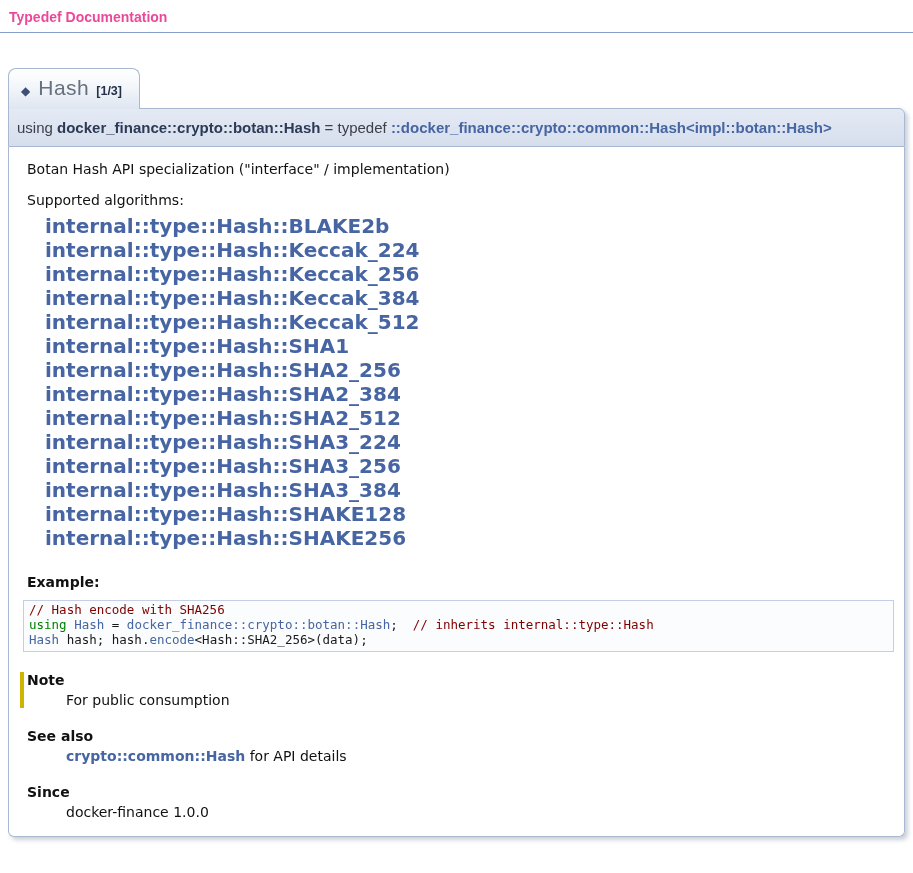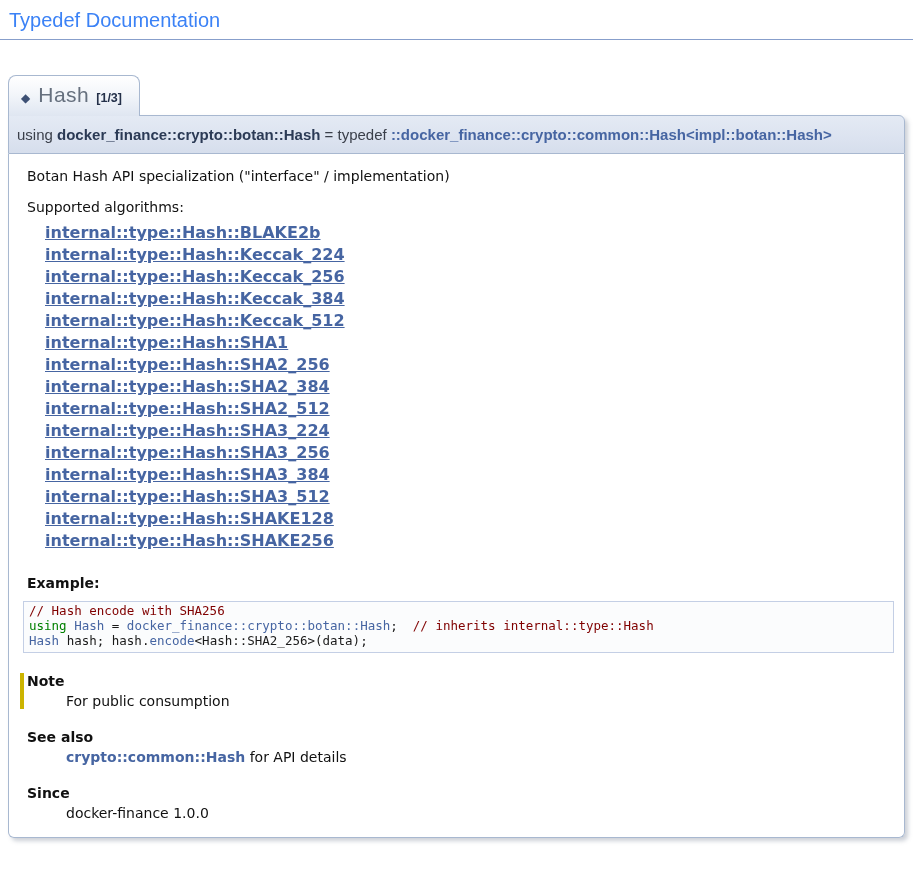--- a/index.html
+++ b/index.html
@@ -8,22 +8,22 @@
     width: 913px; height: 873px; overflow: hidden;
     background: #ffffff;
     font-family: "DejaVu Sans", sans-serif;
     font-size: 14px; color: #111;
   }
 
   
   h2.groupheader {
     margin: 0; padding: 9px 0 7px 9px;
     font-family: "Liberation Sans", sans-serif;
-    font-size: 20px; font-weight: 400;
-    color: #3b82f6;
+    font-size: 14px; font-weight: 700;
+    color: #ec4899;
     border-bottom: 1px solid #879ECB;
   }
 
   
   .memtitle {
     display: inline-flex; align-items: baseline;
     position: relative; z-index: 2;
     margin: 35px 0 -1px 8px;
     padding: 7px 17px 9px 12px;
     border: 1px solid #A8B8D0; border-bottom: none;
@@ -65,21 +65,21 @@
     border: 1px solid #A8B8D0; border-top: none;
     border-bottom-left-radius: 6px; border-bottom-right-radius: 6px;
     padding: 2px 10px 16px 10px;
   }
 
   .memdoc p.summary   { margin: 12px 0 0 8px; }
   .memdoc p.supported { margin: 15px 0 7px 8px; }
 
   .algo-list { margin-left: 26px; }
   .algo-row  { line-height: 22px; }
-  .algo-row a.el { font-size: 16px; text-decoration: underline; }
+  .algo-row a.el { font-size: 20px; }
 
   .example-label { margin: 23px 0 0 8px; font-weight: bold; }
 
   .fragment {
     margin: 10px 0 0 4px;
     border: 1px solid #C4CFE5;
     background: #FBFCFD;
     padding: 2px 20px 3px 5px;
     font-family: "DejaVu Sans Mono", monospace;
     font-size: 12.5px; line-height: 14.9px; color: #1A1A1A;
@@ -127,21 +127,20 @@
         <div class="algo-row"><a class="el">internal::type::Hash::Keccak_256</a></div>
         <div class="algo-row"><a class="el">internal::type::Hash::Keccak_384</a></div>
         <div class="algo-row"><a class="el">internal::type::Hash::Keccak_512</a></div>
         <div class="algo-row"><a class="el">internal::type::Hash::SHA1</a></div>
         <div class="algo-row"><a class="el">internal::type::Hash::SHA2_256</a></div>
         <div class="algo-row"><a class="el">internal::type::Hash::SHA2_384</a></div>
         <div class="algo-row"><a class="el">internal::type::Hash::SHA2_512</a></div>
         <div class="algo-row"><a class="el">internal::type::Hash::SHA3_224</a></div>
         <div class="algo-row"><a class="el">internal::type::Hash::SHA3_256</a></div>
         <div class="algo-row"><a class="el">internal::type::Hash::SHA3_384</a></div>
-        <div class="algo-row"><a class="el">internal::type::Hash::SHA3_512</a></div>
         <div class="algo-row"><a class="el">internal::type::Hash::SHAKE128</a></div>
         <div class="algo-row"><a class="el">internal::type::Hash::SHAKE256</a></div>
       </div>
 
     <p class="example-label">Example:</p>
 
     <div class="fragment">
         <div class="code-line"><span class="comment">// Hash encode with SHA256</span></div>
         <div class="code-line"><span class="keyword">using</span><span> </span><span class="code-link">Hash</span><span> = </span><span class="code-link">docker_finance::crypto::botan::Hash</span><span>;  </span><span class="comment">// inherits internal::type::Hash</span></div>
         <div class="code-line"><span class="code-link">Hash</span><span> hash; hash.</span><span class="code-link">encode</span><span>&lt;Hash::SHA2_256&gt;(data);</span></div>

